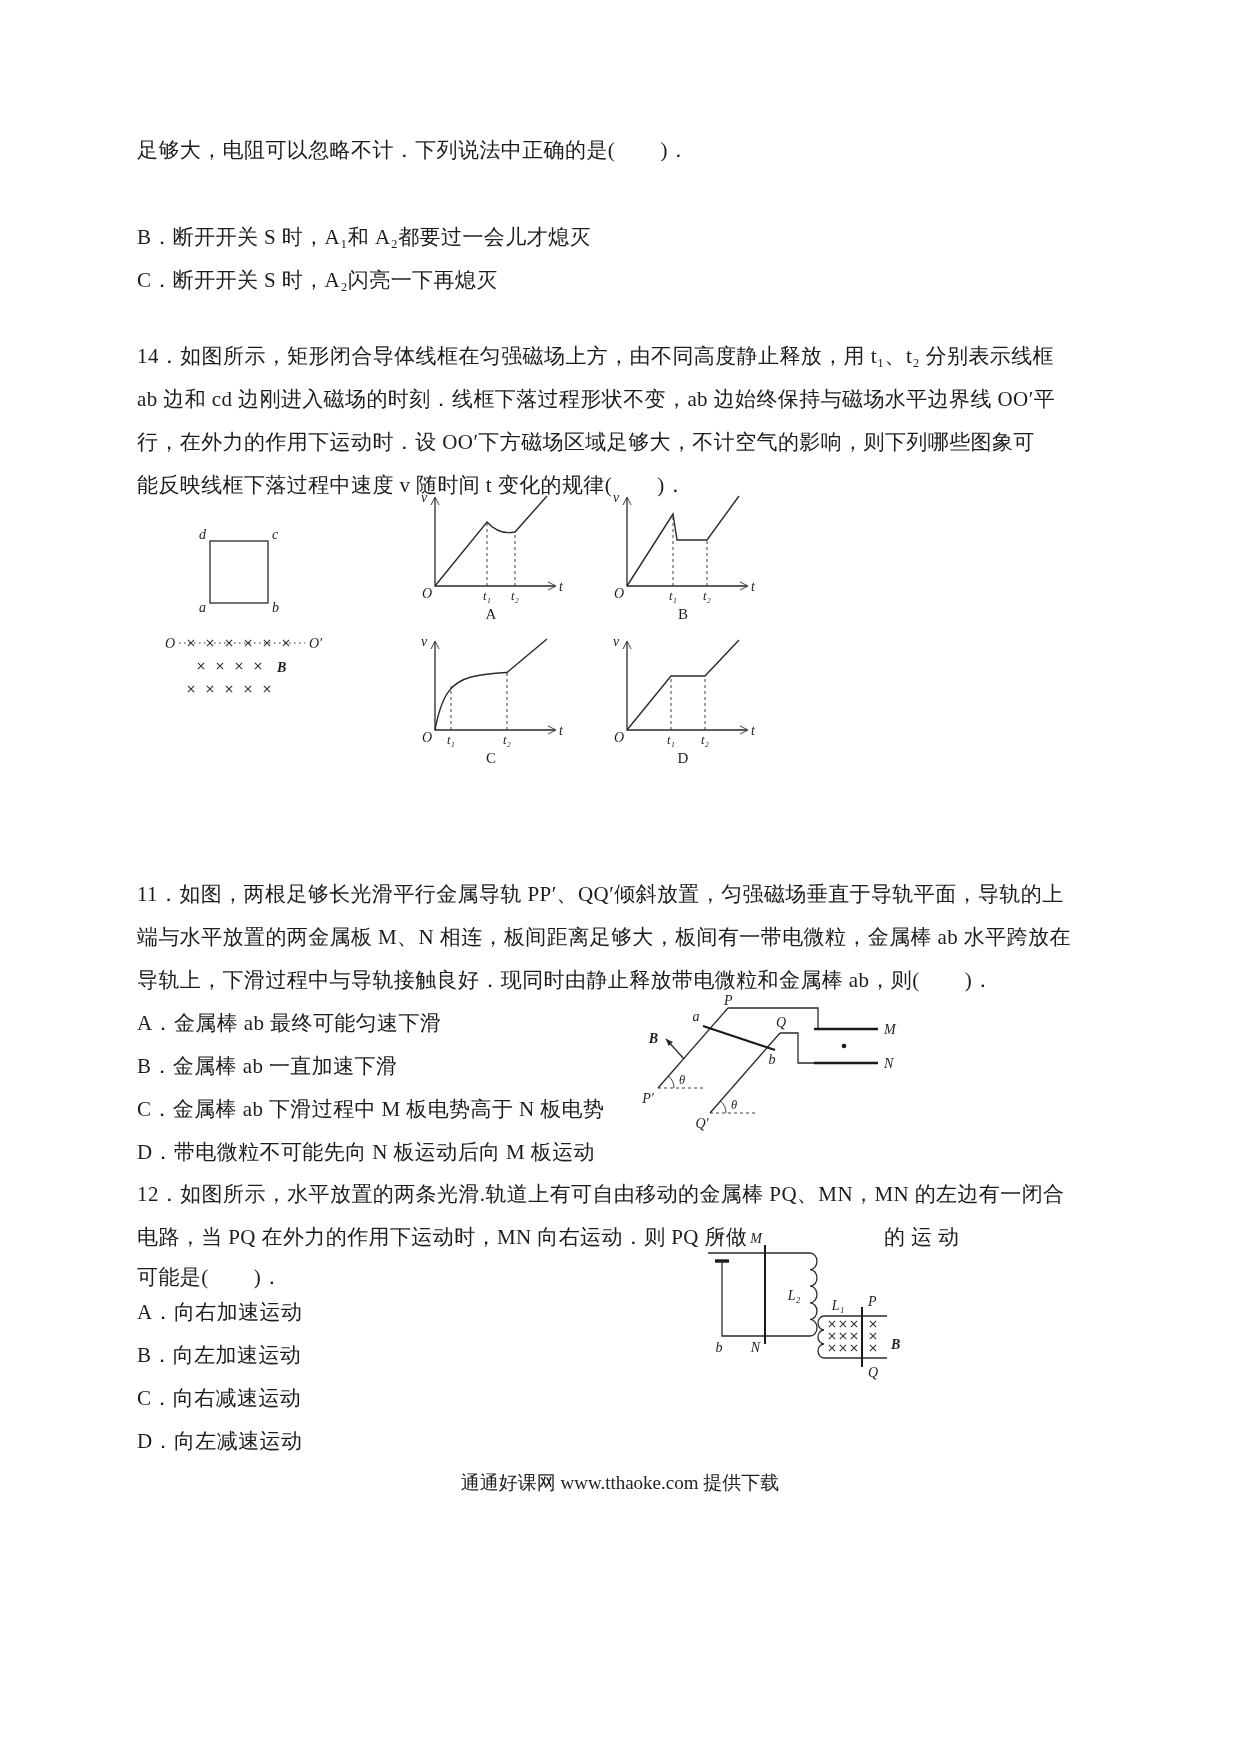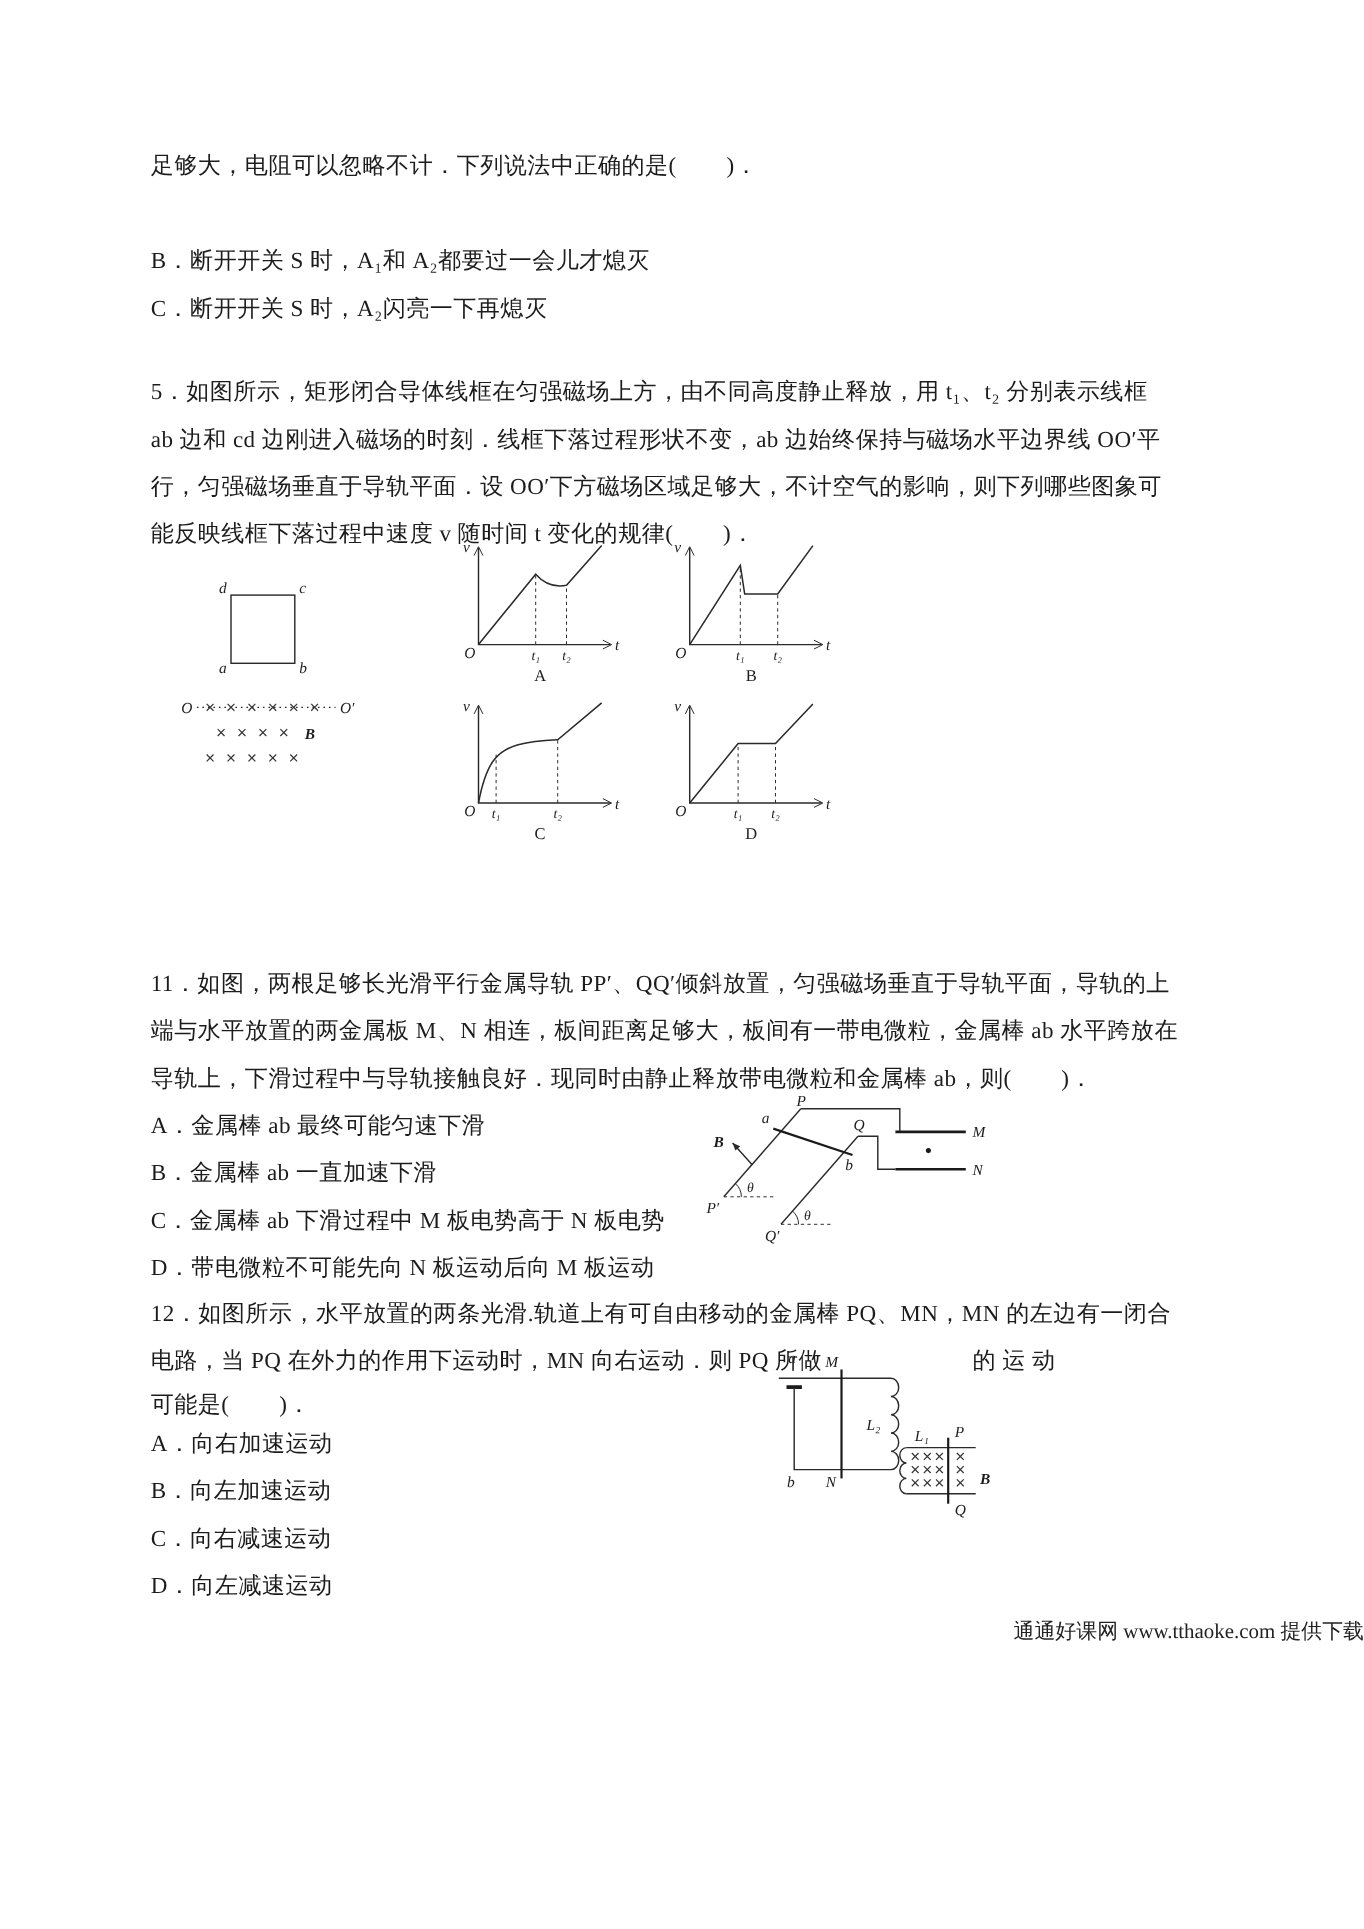--- a/index.html
+++ b/index.html
@@ -15,34 +15,34 @@
   .curve { stroke:#2a2a2a; stroke-width:1.4; fill:none; }
   .dash { stroke:#2a2a2a; stroke-width:0.9; fill:none; stroke-dasharray:3,3; }
   .dots { stroke:#2a2a2a; stroke-width:1.2; fill:none; stroke-dasharray:1.5,3.5; }
   .plate { stroke:#1a1a1a; stroke-width:2.4; fill:none; }
   .thick { stroke:#1a1a1a; stroke-width:3.4; fill:none; }
   text { fill:#1c1c1c; font-family:"Liberation Serif","DejaVu Serif",serif; }
   .lbl { font-size:14px; font-style:italic; }
   .sm { font-size:12.5px; font-style:italic; }
   .cap { font-size:15px; }
   .bold { font-weight:bold; }
-  .footer { position:absolute; width:100%; text-align:right; top:1462px; font-size:19px; color:#222; }
+  .footer { position:absolute; width:100%; text-align:center; top:1462px; font-size:19px; color:#222; }
 </style>
 </head>
 <body>
 
 <div class="page">
 
   <div class="line" style="top:128px">足够大，电阻可以忽略不计．下列说法中正确的是(        )．</div>
   <div class="line" style="top:215px">B．断开开关 S 时，A₁和 A₂都要过一会儿才熄灭</div>
   <div class="line" style="top:258px">C．断开开关 S 时，A₂闪亮一下再熄灭</div>
 
-  <div class="line" style="top:334px">5．如图所示，矩形闭合导体线框在匀强磁场上方，由不同高度静止释放，用 t₁、t₂ 分别表示线框</div>
+  <div class="line" style="top:334px">14．如图所示，矩形闭合导体线框在匀强磁场上方，由不同高度静止释放，用 t₁、t₂ 分别表示线框</div>
   <div class="line" style="top:377px">ab 边和 cd 边刚进入磁场的时刻．线框下落过程形状不变，ab 边始终保持与磁场水平边界线 OO′平</div>
-  <div class="line" style="top:420px">行，匀强磁场垂直于导轨平面．设 OO′下方磁场区域足够大，不计空气的影响，则下列哪些图象可</div>
+  <div class="line" style="top:420px">行，在外力的作用下运动时．设 OO′下方磁场区域足够大，不计空气的影响，则下列哪些图象可</div>
   <div class="line" style="top:463px">能反映线框下落过程中速度 v 随时间 t 变化的规律(        )．</div>
 
   <svg style="left:165px;top:505px" width="200" height="200" viewBox="0 0 200 200">
     <rect class="ax" x="45" y="28" width="58" height="62"></rect>
     <text class="lbl" x="41" y="26" text-anchor="end">d</text>
     <text class="lbl" x="107" y="26">c</text>
     <text class="lbl" x="41" y="99" text-anchor="end">a</text>
     <text class="lbl" x="107" y="99">b</text>
     <line class="dots" x1="14" y1="130" x2="140" y2="130"></line>
     <text class="lbl" x="10" y="135" text-anchor="end">O</text>

